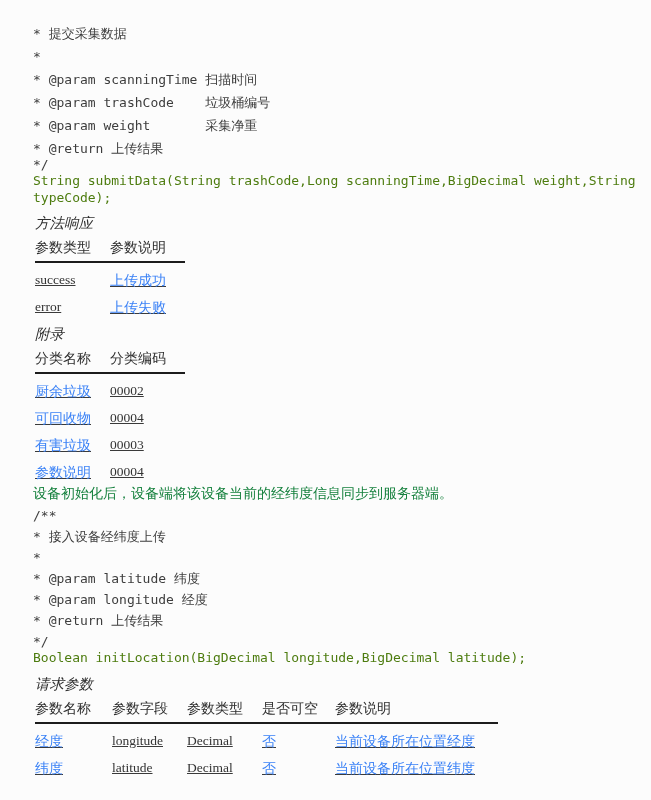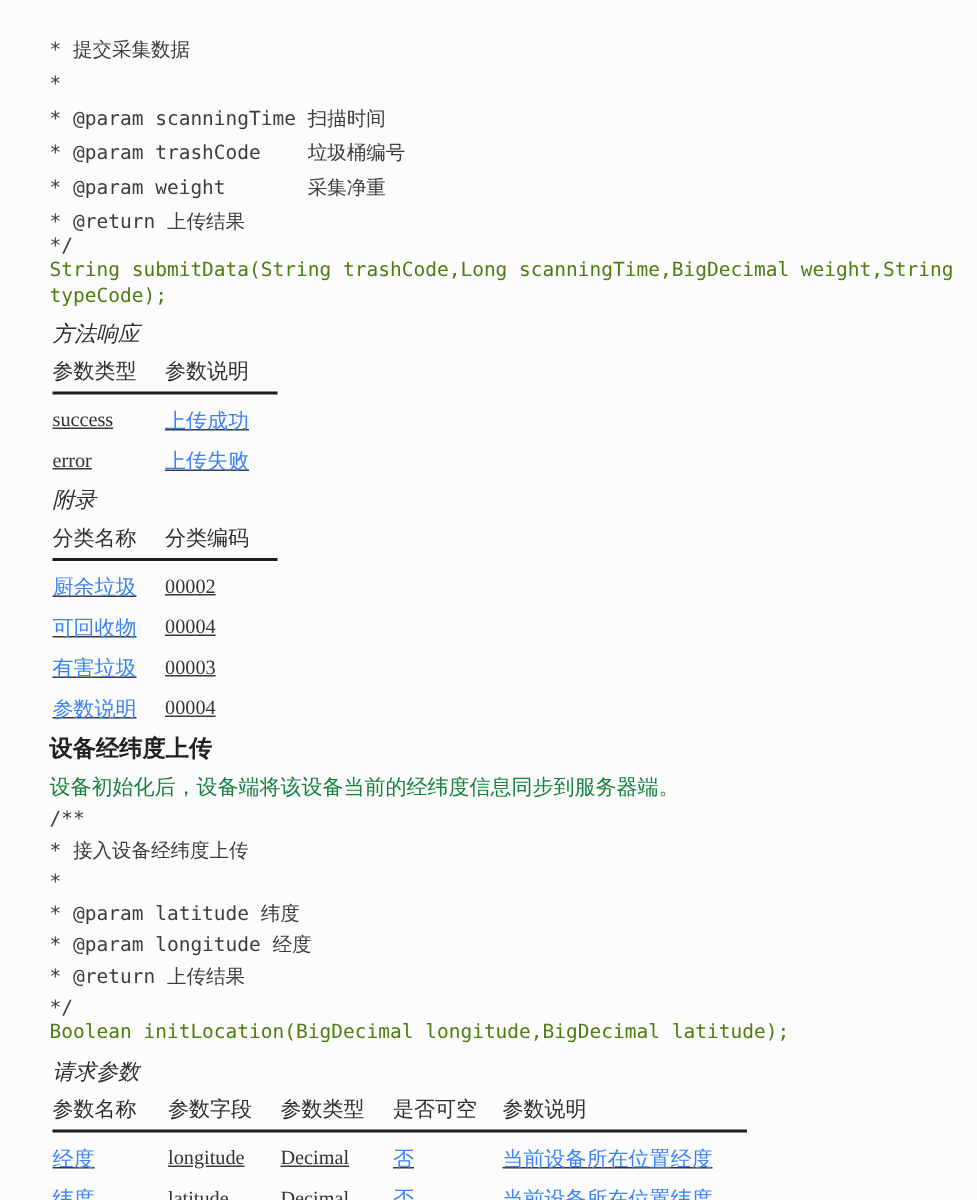--- a/index.html
+++ b/index.html
@@ -139,21 +139,20 @@
     <div class="tbl-row">
       <span class="cell c1 zh">有害垃圾</span>
       <span class="cell c2 lat">00003</span>
     </div>
     <div class="tbl-row">
       <span class="cell c1 zh">参数说明</span>
       <span class="cell c2 lat">00004</span>
     </div>
   </div>
 
-  <div class="h-bold">设备经纬度上传</div>
   <div class="para">设备初始化后，设备端将该设备当前的经纬度信息同步到服务器端。</div>
 
   <div>
     <div class="cmt-line gap2">/**</div>
     <div class="cmt-line gap2">* 接入设备经纬度上传</div>
     <div class="cmt-line gap2">*</div>
     <div class="cmt-line gap2">* @param latitude 纬度</div>
     <div class="cmt-line gap2">* @param longitude 经度</div>
     <div class="cmt-line gap2">* @return 上传结果</div>
     <div class="cmt-line">*/</div>

